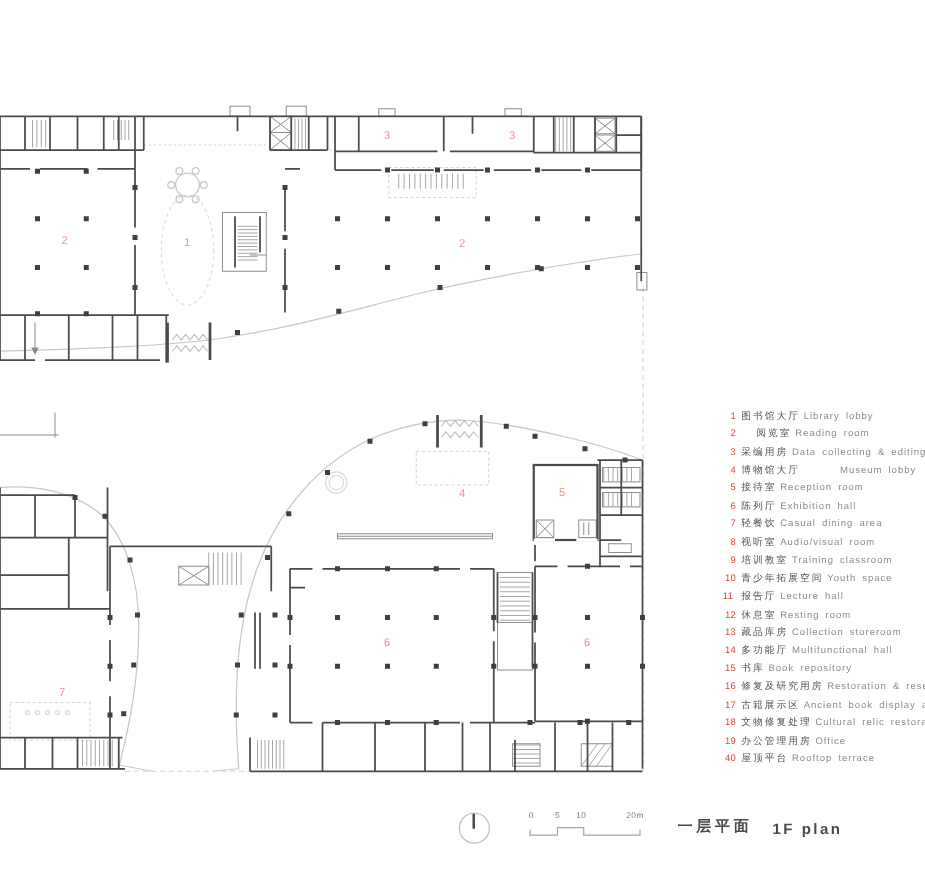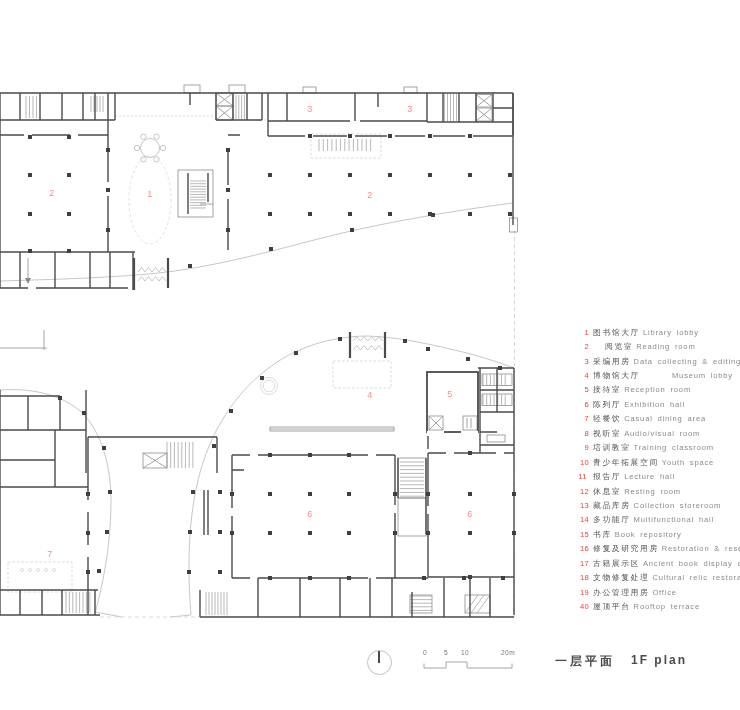--- a/index.html
+++ b/index.html
@@ -14,21 +14,21 @@
     position:absolute;transform:translate(-50%,-50%);
     font-size:9px;letter-spacing:.5px;line-height:1;
   }
   
   #legend{position:absolute;left:576px;top:325px;}
   .lg-row{height:14.45px;display:flex;align-items:center;white-space:nowrap;}
   .lg-num{display:inline-block;width:13px;text-align:right;font-size:7.6px;letter-spacing:.3px;}
   .lg-zh{font-size:7.8px;margin-left:4px;letter-spacing:1.6px;}
   .lg-en{font-size:7.6px;margin-left:3px;letter-spacing:.8px;word-spacing:2px;}
   
-  #titlebar{position:absolute;left:555px;top:653px;display:flex;align-items:flex-start;}
+  #titlebar{position:absolute;left:542px;top:653px;display:flex;align-items:flex-end;}
   #title-zh{font-size:12px;font-weight:bold;letter-spacing:3px;}
   #title-en{font-size:12px;font-weight:bold;letter-spacing:2px;margin-left:16px;}
   
   #north{position:absolute;left:367px;top:650px;width:23px;height:23px;
          border:1.3px solid #c2c0c0;border-radius:50%;}
   #north .needle{position:absolute;left:9.8px;top:-0.5px;width:2.4px;height:12px;background:#4a4848;}
   #scalebar{position:absolute;left:415px;top:645px;width:110px;height:30px;}
   .tick{position:absolute;top:4px;font-size:6.6px;letter-spacing:.4px;color:#787676;}
   #tick-0{left:8px;} #tick-5{left:29px;} #tick-10{left:46px;} #tick-20{left:86px;}
 </style>

